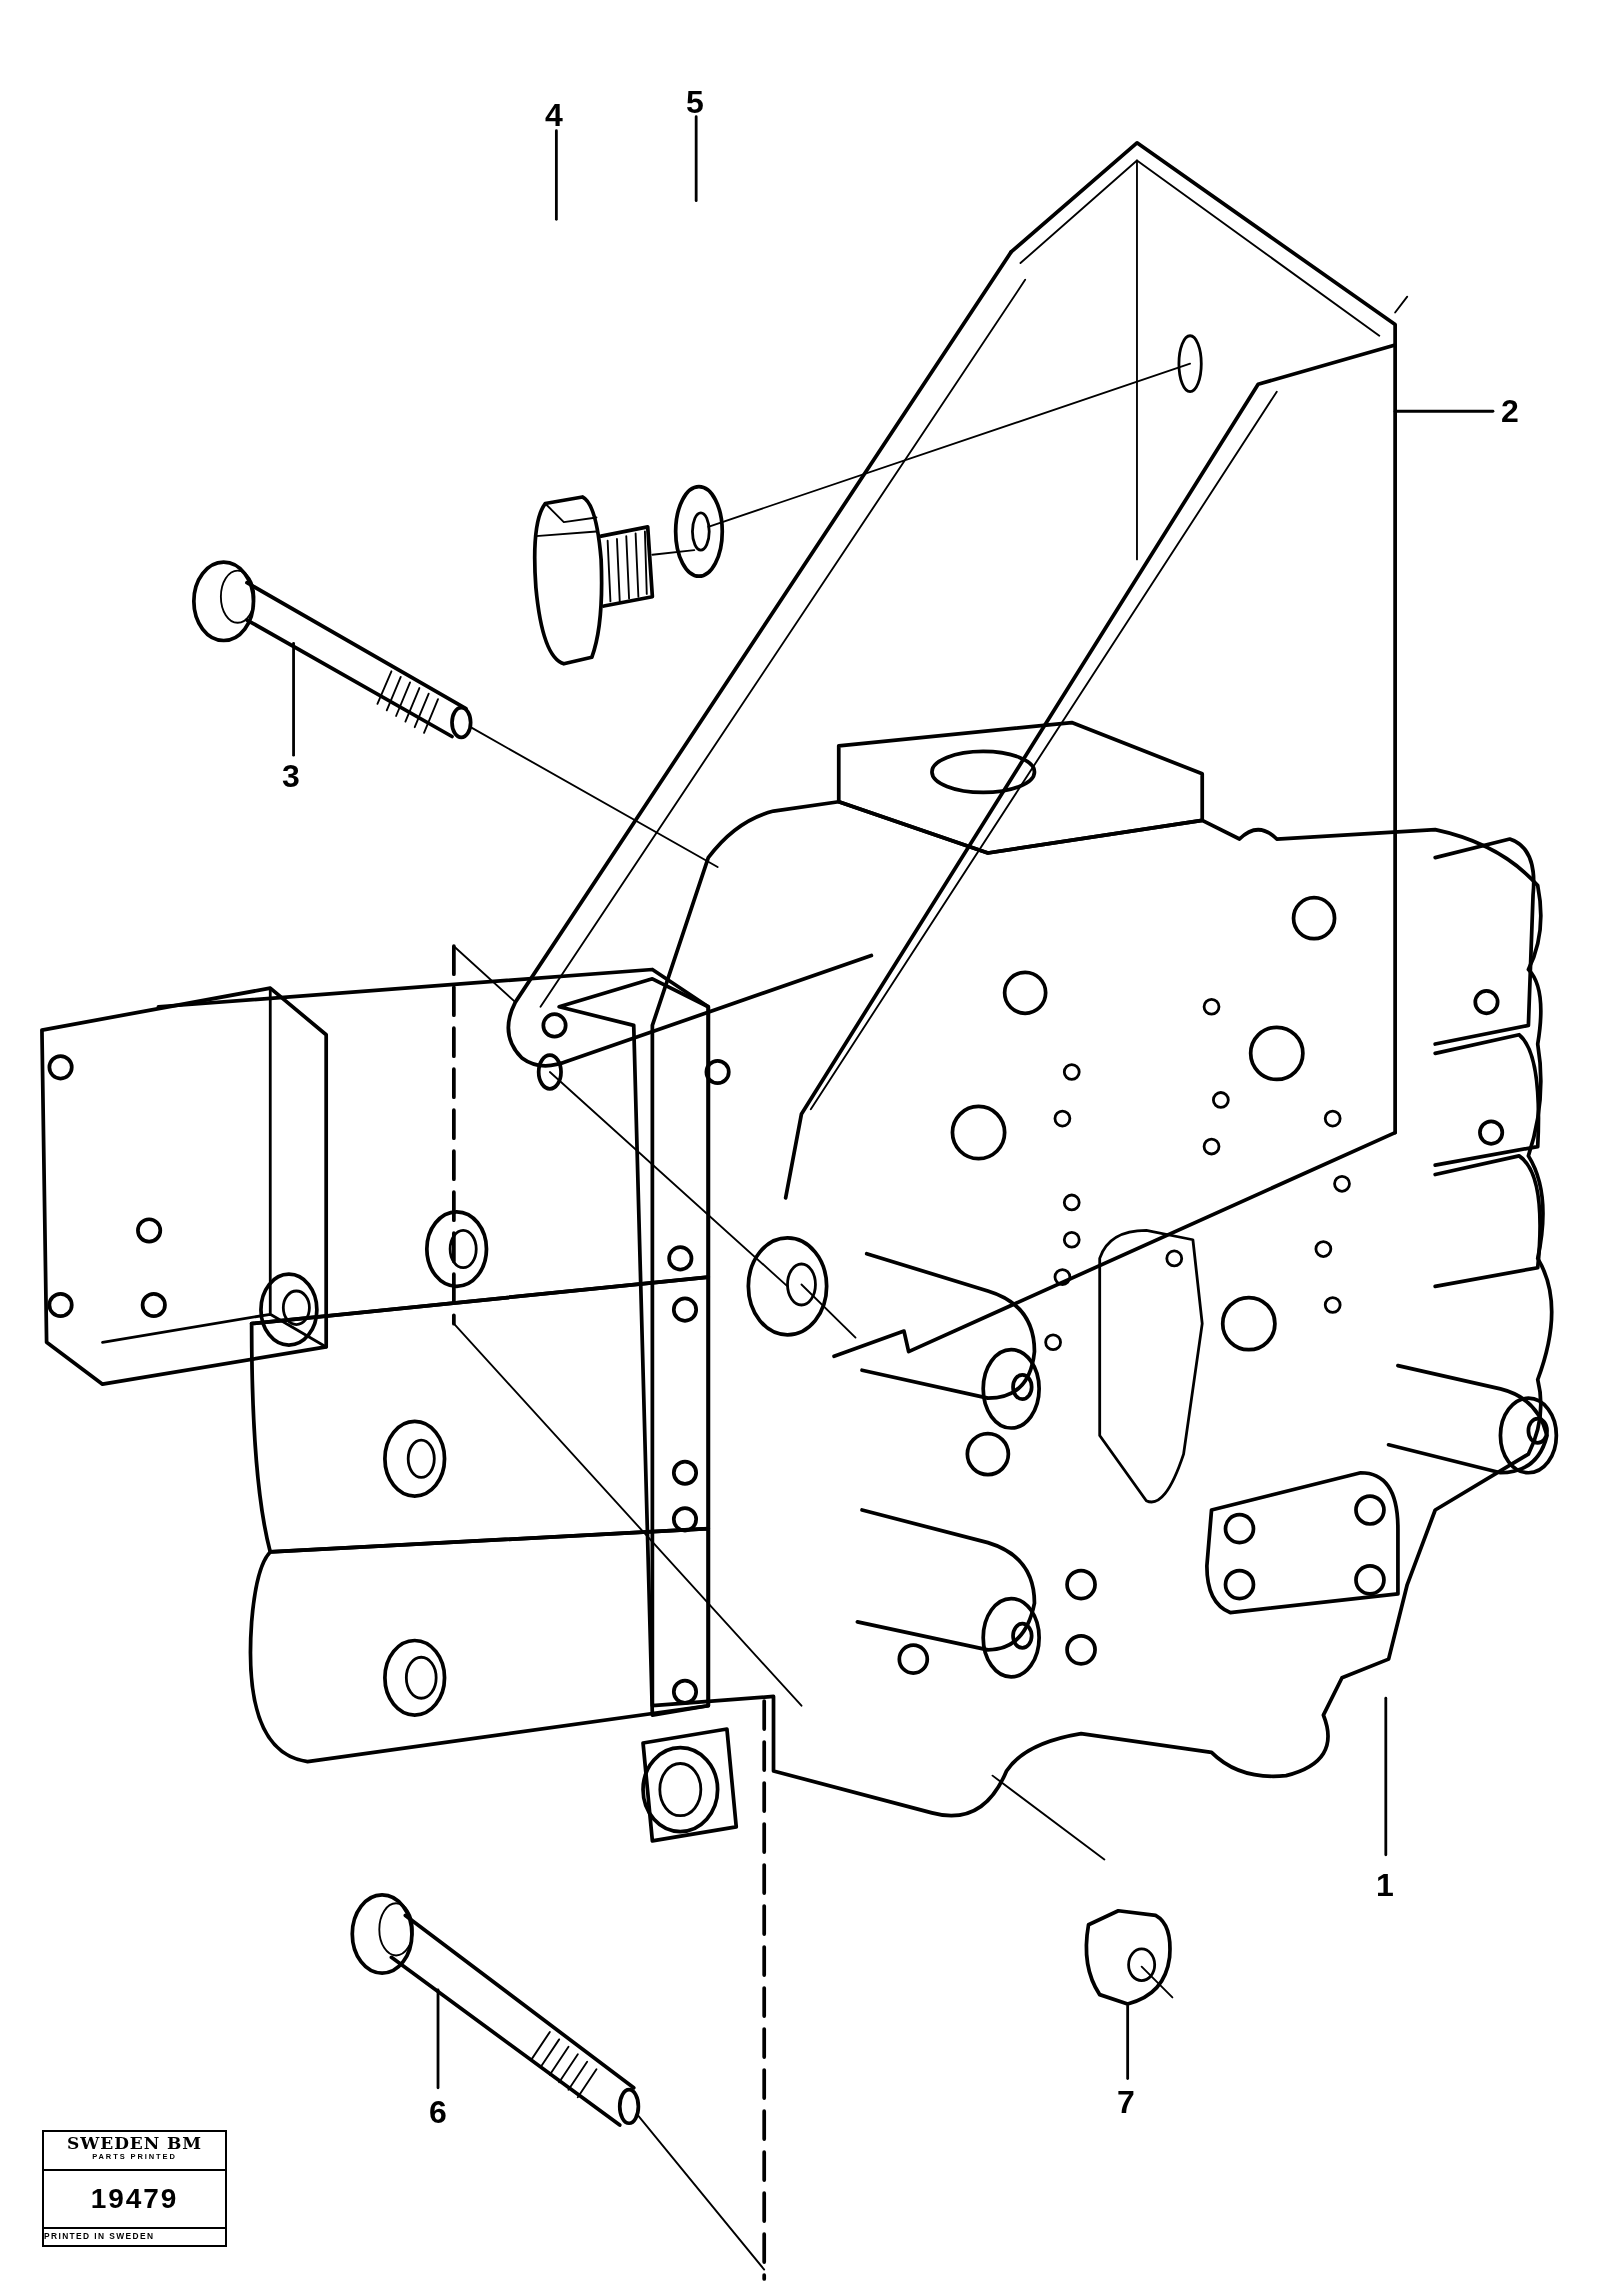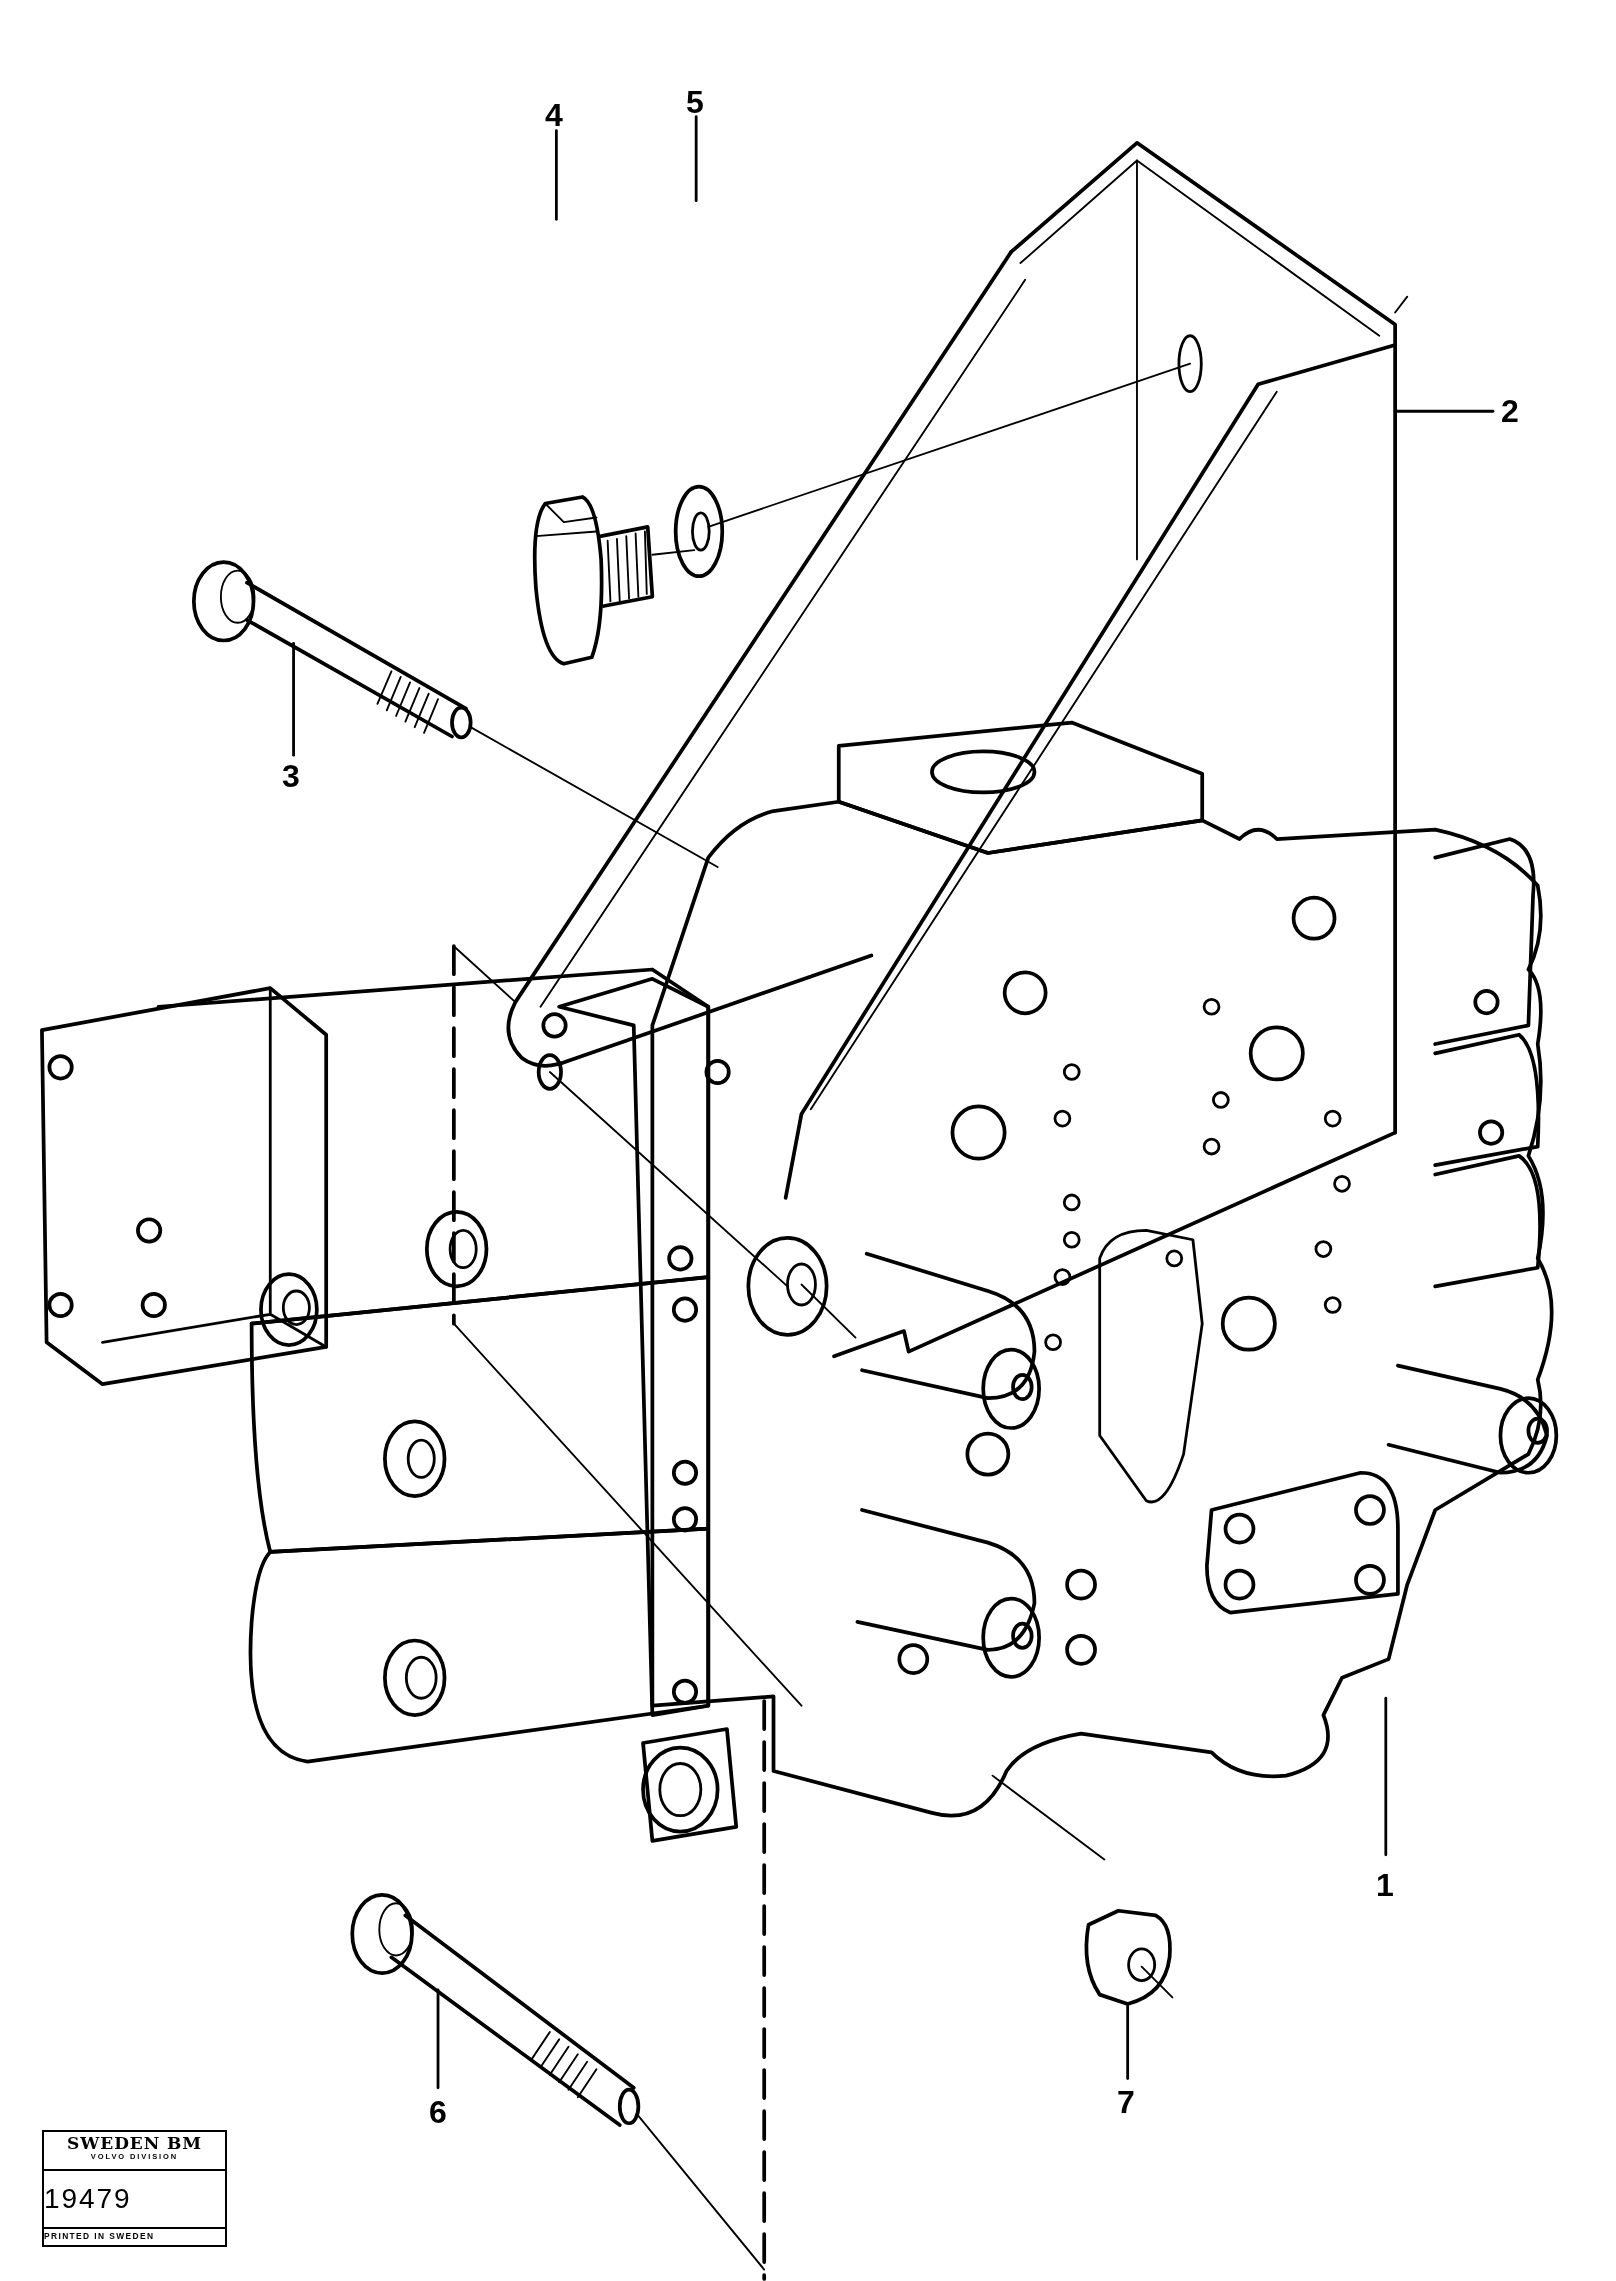--- a/index.html
+++ b/index.html
@@ -7,22 +7,22 @@
          font-family:"Liberation Sans", sans-serif; }
   #drawing { position:absolute; left:0; top:0; width:1616px; height:2281px; }
   .label { position:absolute; font-family:"Liberation Sans", sans-serif;
            font-weight:bold; font-size:32px; color:#000; line-height:1; }
   .stamp { position:absolute; left:42px; top:2130px; width:185px; height:117px;
            border:2.8px solid #000; box-sizing:border-box; background:#fff; }
   .stamp-top { height:37px; border-bottom:2.8px solid #000; text-align:center; }
   .stamp-brand { font-family:"DejaVu Serif", serif; font-weight:bold; font-size:17px;
                  letter-spacing:0.9px; line-height:18.6px; padding-top:1.9px; }
   .stamp-div { font-size:7.5px; font-weight:bold; letter-spacing:1.9px; line-height:9.3px; }
-  .stamp-num { height:56px; border-bottom:2.8px solid #000; text-align:left;
-               font-size:28px; font-weight:normal; line-height:56px; letter-spacing:1.9px; }
+  .stamp-num { height:56px; border-bottom:2.8px solid #000; text-align:center;
+               font-size:28px; font-weight:bold; line-height:56px; letter-spacing:1.9px; }
   .stamp-foot { text-align:left; font-size:8.4px; font-weight:bold; letter-spacing:1.4px;
                 line-height:15px; }
 </style>
 </head>
 <body>
 
 <svg id="drawing" viewBox="0 0 1734 2447" xmlns="http://www.w3.org/2000/svg" fill="none" stroke="#000" stroke-linejoin="round" stroke-linecap="round">
 
   <g stroke-width="4">
 
@@ -197,18 +197,18 @@
 <div class="label" style="left:1501px; top:395px;">2</div>
 <div class="label" style="left:282px; top:760px;">3</div>
 <div class="label" style="left:545px; top:99px;">4</div>
 <div class="label" style="left:686px; top:86px;">5</div>
 <div class="label" style="left:429px; top:2096px;">6</div>
 <div class="label" style="left:1117px; top:2086px;">7</div>
 
 <div class="stamp">
   <div class="stamp-top">
     <div class="stamp-brand">SWEDEN BM</div>
-    <div class="stamp-div">VOLVO DIVISION</div>
+    <div class="stamp-div">PARTS PRINTED</div>
   </div>
   <div class="stamp-num">19479</div>
   <div class="stamp-foot">PRINTED IN SWEDEN</div>
 </div>
 
 
 </body></html>

